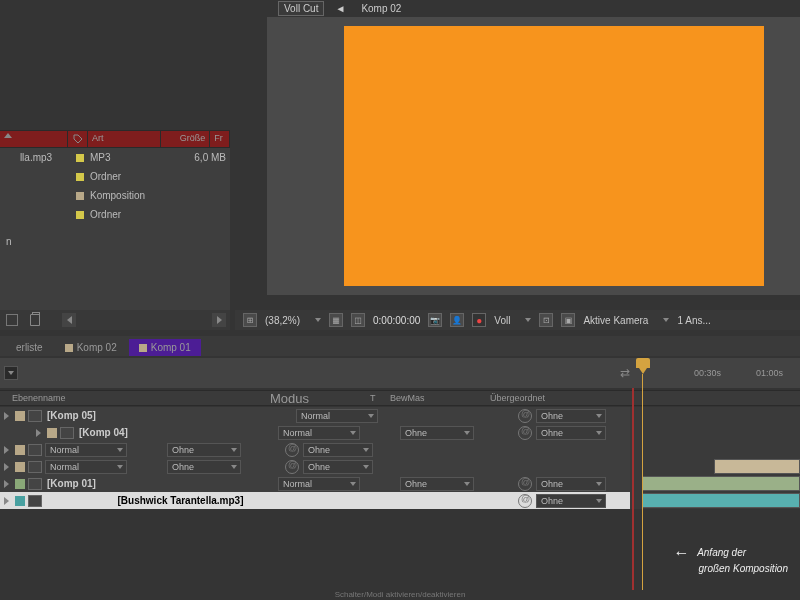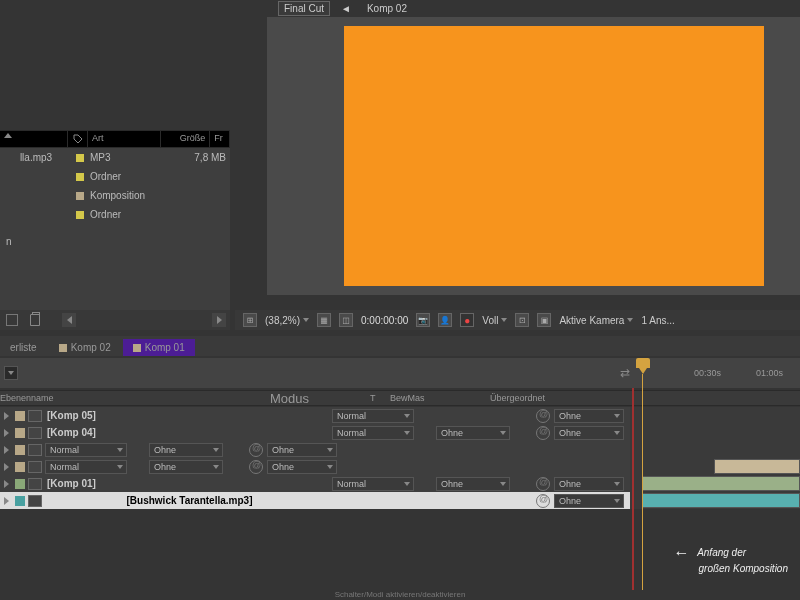--- a/index.html
+++ b/index.html
@@ -3,21 +3,21 @@
 <meta charset="utf-8">
 <style>
 *{margin:0;padding:0;box-sizing:border-box;font-family:Arial,sans-serif;font-size:10px;user-select:none}
 body{background:#343434;color:#a8a8a8;width:800px;height:600px;overflow:hidden;position:relative}
 .breadcrumb{position:absolute;top:0;left:270px;height:17px;display:flex;align-items:center;gap:6px;padding:0 8px}
 .breadcrumb span{color:#ccc;padding:1px 5px}
 .breadcrumb .active{border:1px solid #666;background:#3a3a3a}
 .preview-area{position:absolute;top:17px;left:267px;right:0;height:278px;background:#4a4a4a;display:flex;align-items:center;justify-content:center}
 .preview-canvas{width:420px;height:260px;background:#F7941D;margin-left:40px}
 .project-panel{position:absolute;top:130px;left:0;width:230px;height:200px;background:#3e3e3e}
-.project-header{display:flex;height:18px;background:#000000;border-top:1px solid #2a2a2a;border-bottom:1px solid #2a2a2a}
+.project-header{display:flex;height:18px;background:#7f1d1d;border-top:1px solid #2a2a2a;border-bottom:1px solid #2a2a2a}
 .project-header .col{padding:2px 4px;color:#999;font-size:9px;border-right:1px solid #2a2a2a}
 .project-header .icon-col{width:70px;text-align:right}
 .project-header .tag-col{width:20px;display:flex;align-items:center;justify-content:center}
 .project-header .name-col{width:75px}
 .project-header .size-col{width:50px;text-align:right}
 .project-header .fr-col{width:20px}
 .project-row{display:flex;height:19px;align-items:center;padding-left:2px}
 .project-row .icon-cell{width:68px}
 .project-row .tag-cell{width:20px;display:flex;justify-content:center}
 .project-row .name-cell{flex:1;color:#bbb;font-size:10px}
@@ -29,76 +29,76 @@
 .project-footer{position:absolute;top:310px;left:0;width:230px;height:20px;background:#383838;display:flex;align-items:center;gap:12px;padding:0 6px}
 .icon-box{width:12px;height:12px;border:1px solid #777}
 .trash-icon{width:10px;height:12px;display:inline-block;border:1px solid #888;border-radius:1px 1px 0 0;position:relative}
 .trash-icon::before{content:"";position:absolute;top:-3px;left:1px;width:6px;height:2px;border:1px solid #888;border-bottom:none}
 .scroll-left,.scroll-right{width:14px;height:14px;background:#444;display:flex;align-items:center;justify-content:center;position:absolute}
 .scroll-left{left:62px}
 .scroll-right{right:4px}
 .arrow-l{width:0;height:0;border-top:4px solid transparent;border-bottom:4px solid transparent;border-right:5px solid #888}
 .arrow-r{width:0;height:0;border-top:4px solid transparent;border-bottom:4px solid transparent;border-left:5px solid #888}
 .comp-controls{position:absolute;top:310px;left:235px;right:0;height:20px;background:#383838;display:flex;align-items:center;gap:8px;padding:0 8px}
-.ctrl-item{display:flex;align-items:center;gap:3px;color:#ccc;font-size:10px}
+.ctrl-item{display:flex;align-items:center;gap:15px;color:#ccc;font-size:10px}
 .ctrl-icon{width:14px;height:14px;background:#4a4a4a;border:1px solid #666;display:flex;align-items:center;justify-content:center;color:#aaa;font-size:8px}
 .dropdown-arrow{width:0;height:0;border-left:3px solid transparent;border-right:3px solid transparent;border-top:4px solid #888}
-.tabs{position:absolute;top:336px;left:0;right:0;height:20px;background:#3a3a3a;display:flex;align-items:flex-end;padding-left:0}
+.tabs{position:absolute;top:336px;left:0;right:0;height:20px;background:#3a3a3a;display:flex;align-items:flex-end;padding-left:6px}
 .tab{padding:3px 10px;color:#999;font-size:10px;display:flex;align-items:center;gap:4px;background:#3a3a3a;margin-right:2px}
 .tab.active{background:#4c1d95}
 .tab-swatch{width:8px;height:8px;background:#b8a888}
 .timeline-toolbar{position:absolute;top:358px;left:0;right:0;height:30px;background:#434343;display:flex;align-items:center}
 .timecode-box{width:14px;height:14px;background:#2a2a2a;margin-left:4px;border:1px solid #555;display:flex;align-items:center;justify-content:center}
 .timecode-arrow{width:0;height:0;border-left:3px solid transparent;border-right:3px solid transparent;border-top:4px solid #888}
 .toolbar-spacer{flex:1}
 .tl-icons{display:flex;gap:8px;padding:0 10px}
 .tl-icon{width:18px;height:18px;display:flex;align-items:center;justify-content:center;color:#888;font-size:12px}
 .time-ruler{position:absolute;top:358px;left:630px;right:0;height:30px;background:#434343;display:flex;align-items:center}
 .time-mark{position:absolute;color:#999;font-size:9px;top:10px}
 .playhead{position:absolute;top:358px;left:636px;width:14px;height:18px}
 .playhead::before{content:"";position:absolute;width:14px;height:10px;background:#d4a340;border-radius:2px 2px 0 0}
 .playhead::after{content:"";position:absolute;top:10px;left:3px;width:0;height:0;border-left:4px solid transparent;border-right:4px solid transparent;border-top:6px solid #d4a340}
 .playhead-line{position:absolute;top:374px;left:642px;width:1px;height:216px;background:#d4a340;z-index:5}
 .red-line{position:absolute;top:388px;left:632px;width:2px;height:202px;background:#a03030;z-index:4}
 .layers-header{position:absolute;top:390px;left:0;width:630px;height:16px;background:#3a3a3a;display:flex;align-items:center;border-top:1px solid #2a2a2a;border-bottom:1px solid #2a2a2a}
-.lh-name{width:270px;color:#999;font-size:9px}
+.lh-name{width:270px;padding-left:12px;color:#999;font-size:9px}
 .lh-modus{width:100px;color:#999;font-size:13px}
 .lh-t{width:20px;color:#999;font-size:9px}
 .lh-bewmas{width:100px;color:#999;font-size:9px}
 .lh-uber{width:120px;color:#999;font-size:9px}
 .layers-track-header{position:absolute;top:390px;left:630px;right:0;height:16px;background:#3a3a3a;border-top:1px solid #2a2a2a;border-bottom:1px solid #2a2a2a}
 .layer-row{position:absolute;left:0;width:630px;height:17px;display:flex;align-items:center;background:#3e3e3e}
 .layer-toggle{width:12px;display:flex;justify-content:center}
 .tri-r{width:0;height:0;border-top:4px solid transparent;border-bottom:4px solid transparent;border-left:5px solid #888}
 .layer-swatch{width:10px;height:10px;margin:0 3px}
 .layer-swatch.beige{background:#b8a888}
 .layer-swatch.green{background:#8aa878}
 .layer-swatch.aqua{background:#48a0a0}
 .layer-icon{width:14px;height:12px;background:#444;border:1px solid #666;margin-right:3px;position:relative}
 .layer-name{flex:1;color:#ccc;font-size:10px;padding-left:2px}
 .layer-name.bold{font-weight:bold}
-.dd{width:82px;height:14px;background:#3a3a3a;border:1px solid #555;display:flex;align-items:center;padding:0 4px;margin-right:6px;color:#bbb;font-size:9px;position:relative}
+.dd{width:82px;height:14px;background:#3a3a3a;border:1px solid #555;display:flex;align-items:center;padding:0 4px;margin-right:24px;color:#bbb;font-size:9px;position:relative}
 .dd::after{content:"";position:absolute;right:3px;width:0;height:0;border-left:3px solid transparent;border-right:3px solid transparent;border-top:4px solid #888}
 .dd.narrow{width:70px}
 .dd.bewmas{width:74px}
 .spiral{width:14px;height:14px;border:1px solid #777;border-radius:50%;margin-right:4px;position:relative}
 .spiral::before{content:"@";position:absolute;top:-1px;left:2px;color:#777;font-size:9px}
 .track-area{position:absolute;left:630px;right:0;height:17px;background:#3a3a3a}
 .track-bar{position:absolute;height:15px;top:1px;border:1px solid #555}
 .selected{background:#ddd;color:#000}
 .selected .layer-name{color:#000}
 .schalter{position:absolute;top:590px;left:300px;width:200px;height:10px;font-size:8px;color:#777;text-align:center}
 .annotation{position:absolute;bottom:25px;right:12px;color:#eee;font-size:13px;font-style:italic;text-align:left}
 .annotation-arrow{display:inline-block;font-size:16px;margin-right:4px}
 </style>
 </head>
 <body>
 
 <div class="breadcrumb">
-  <span class="active">Final Cut</span>
+  <span class="active">Voll Cut</span>
   <span>◄</span>
   <span>Komp 02</span>
 </div>
 
 <div class="preview-area">
   <div class="preview-canvas"></div>
 </div>
 
 <div class="project-panel">
   <div class="project-header">
@@ -113,21 +113,21 @@
     <div class="col name-col">Art</div>
     <div class="col size-col">Größe</div>
     <div class="col fr-col">Fr</div>
   </div>
   <div class="project-row">
     <div class="icon-cell" style="color:#bbb;text-align:center">lla.mp3</div>
     <div class="tag-cell">
         <span class="swatch yellow"></span>
       </div>
     <div class="name-cell">MP3</div>
-    <div class="size-cell">7,8 MB</div>
+    <div class="size-cell">6,0 MB</div>
   </div>
   <div class="project-row">
     <div class="icon-cell"></div>
     <div class="tag-cell">
         <span class="swatch yellow"></span>
       </div>
     <div class="name-cell">Ordner</div>
     <div class="size-cell"></div>
   </div>
   <div class="project-row">
@@ -249,21 +249,21 @@
       <div class="layer-icon"></div>
       <div class="layer-name bold">[Komp 05]</div>
       <div class="dd">Normal</div>
       <div style="width:16px"></div>
       <div style="width:80px"></div>
       <div style="width:20px"></div>
       <div class="spiral"></div>
       <div class="dd narrow">Ohne</div>
     </div>
     <div class="track-area" style="top: 407px;"></div>
-    <div class="layer-row" style="top: 424px;">
+    <div class="layer-row" style="top: 424px; padding-left: 32px;">
       <div class="layer-toggle">
         <div class="tri-r"></div>
       </div>
       <div class="layer-swatch beige"></div>
       <div class="layer-icon"></div>
       <div class="layer-name bold">[Komp 04]</div>
       <div class="dd">Normal</div>
       <div style="width:16px"></div>
       <div class="dd bewmas">Ohne</div>
       <div style="width:20px"></div>

